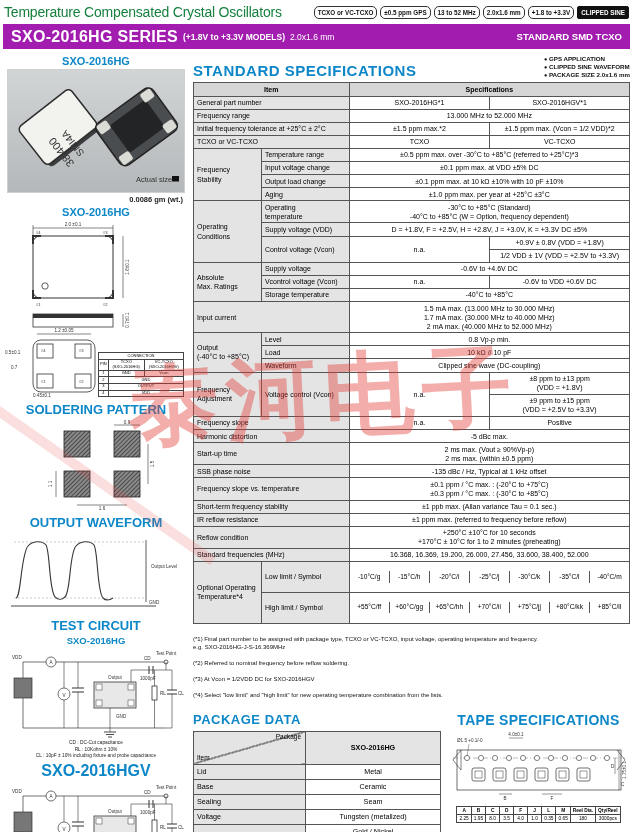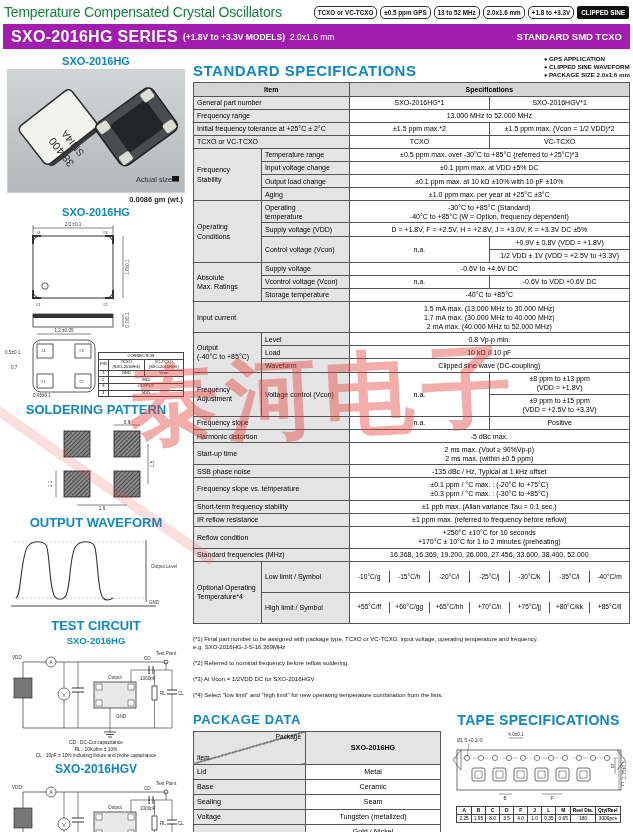--- a/index.html
+++ b/index.html
@@ -296,21 +296,21 @@
         <line x1="104" y1="60" x2="104" y2="84" stroke="#333" stroke-width="0.6"></line>
         <path d="M98,84 h12 M100,86.5 h8 M102,89 h4" stroke="#333" stroke-width="0.9" fill="none"></path>
         <text class="dim" x="110" y="70">GND</text>
       </svg>
       <div class="notes">
         <div>CD : DC-Cut capacitance</div>
         <div>RL : 10Kohm ± 10%</div>
         <div>CL : 10pF ± 10% including fixture and probe capacitance</div>
       </div>
 
-      <div class="left-title h-blue" style="font-size:12px;">SXO-2016HGV</div>
+      <div class="left-title h-blue" style="font-size:16px;">SXO-2016HGV</div>
       <svg class="draw" width="180" height="96">
         <rect x="8" y="30" width="18" height="20" fill="#777" stroke="#333" stroke-width="0.7"></rect>
         <line x1="17" y1="14" x2="17" y2="30" stroke="#333" stroke-width="0.7"></line>
         <line x1="17" y1="50" x2="17" y2="80" stroke="#333" stroke-width="0.7"></line>
         <line x1="17" y1="14" x2="160" y2="14" stroke="#333" stroke-width="0.7"></line>
         <line x1="17" y1="80" x2="160" y2="80" stroke="#333" stroke-width="0.7"></line>
         <text class="dim" x="6" y="11">VDD</text>
         <circle cx="45" cy="14" r="5" fill="#fff" stroke="#333" stroke-width="0.7"></circle>
         <text class="dim" x="45" y="16" text-anchor="middle">A</text>
         <circle cx="58" cy="46" r="6" fill="#fff" stroke="#333" stroke-width="0.7"></circle>

